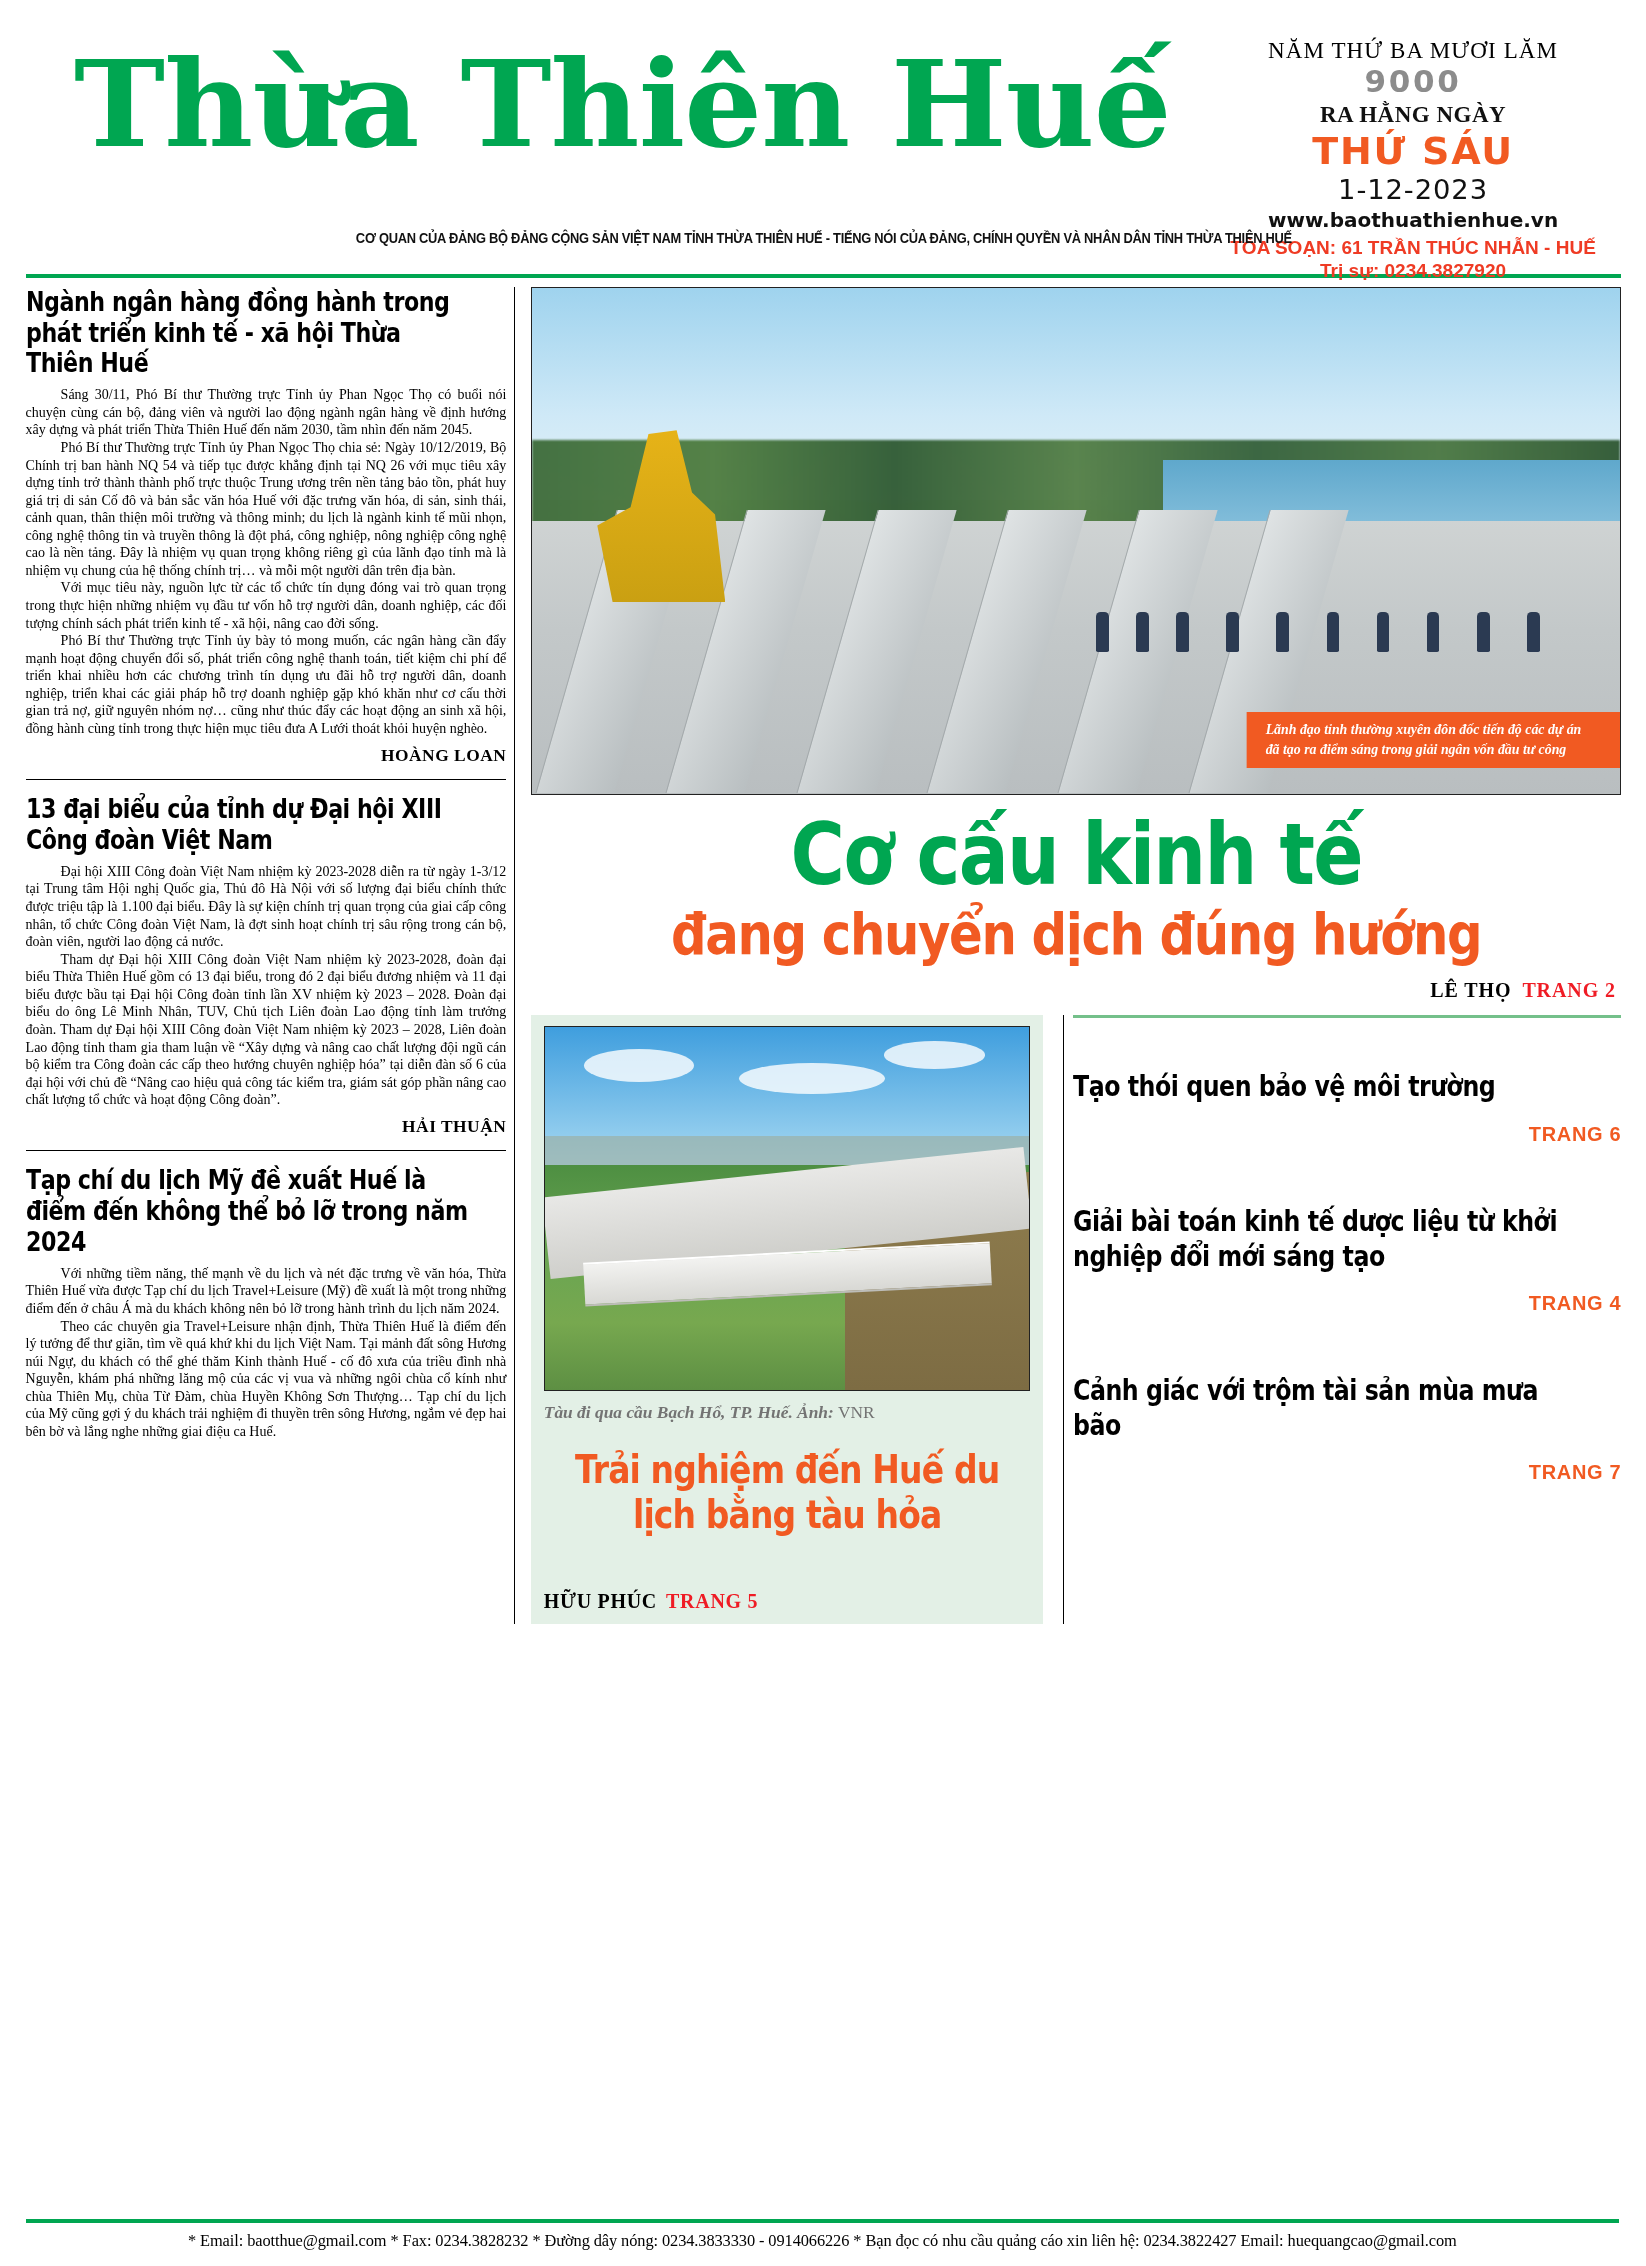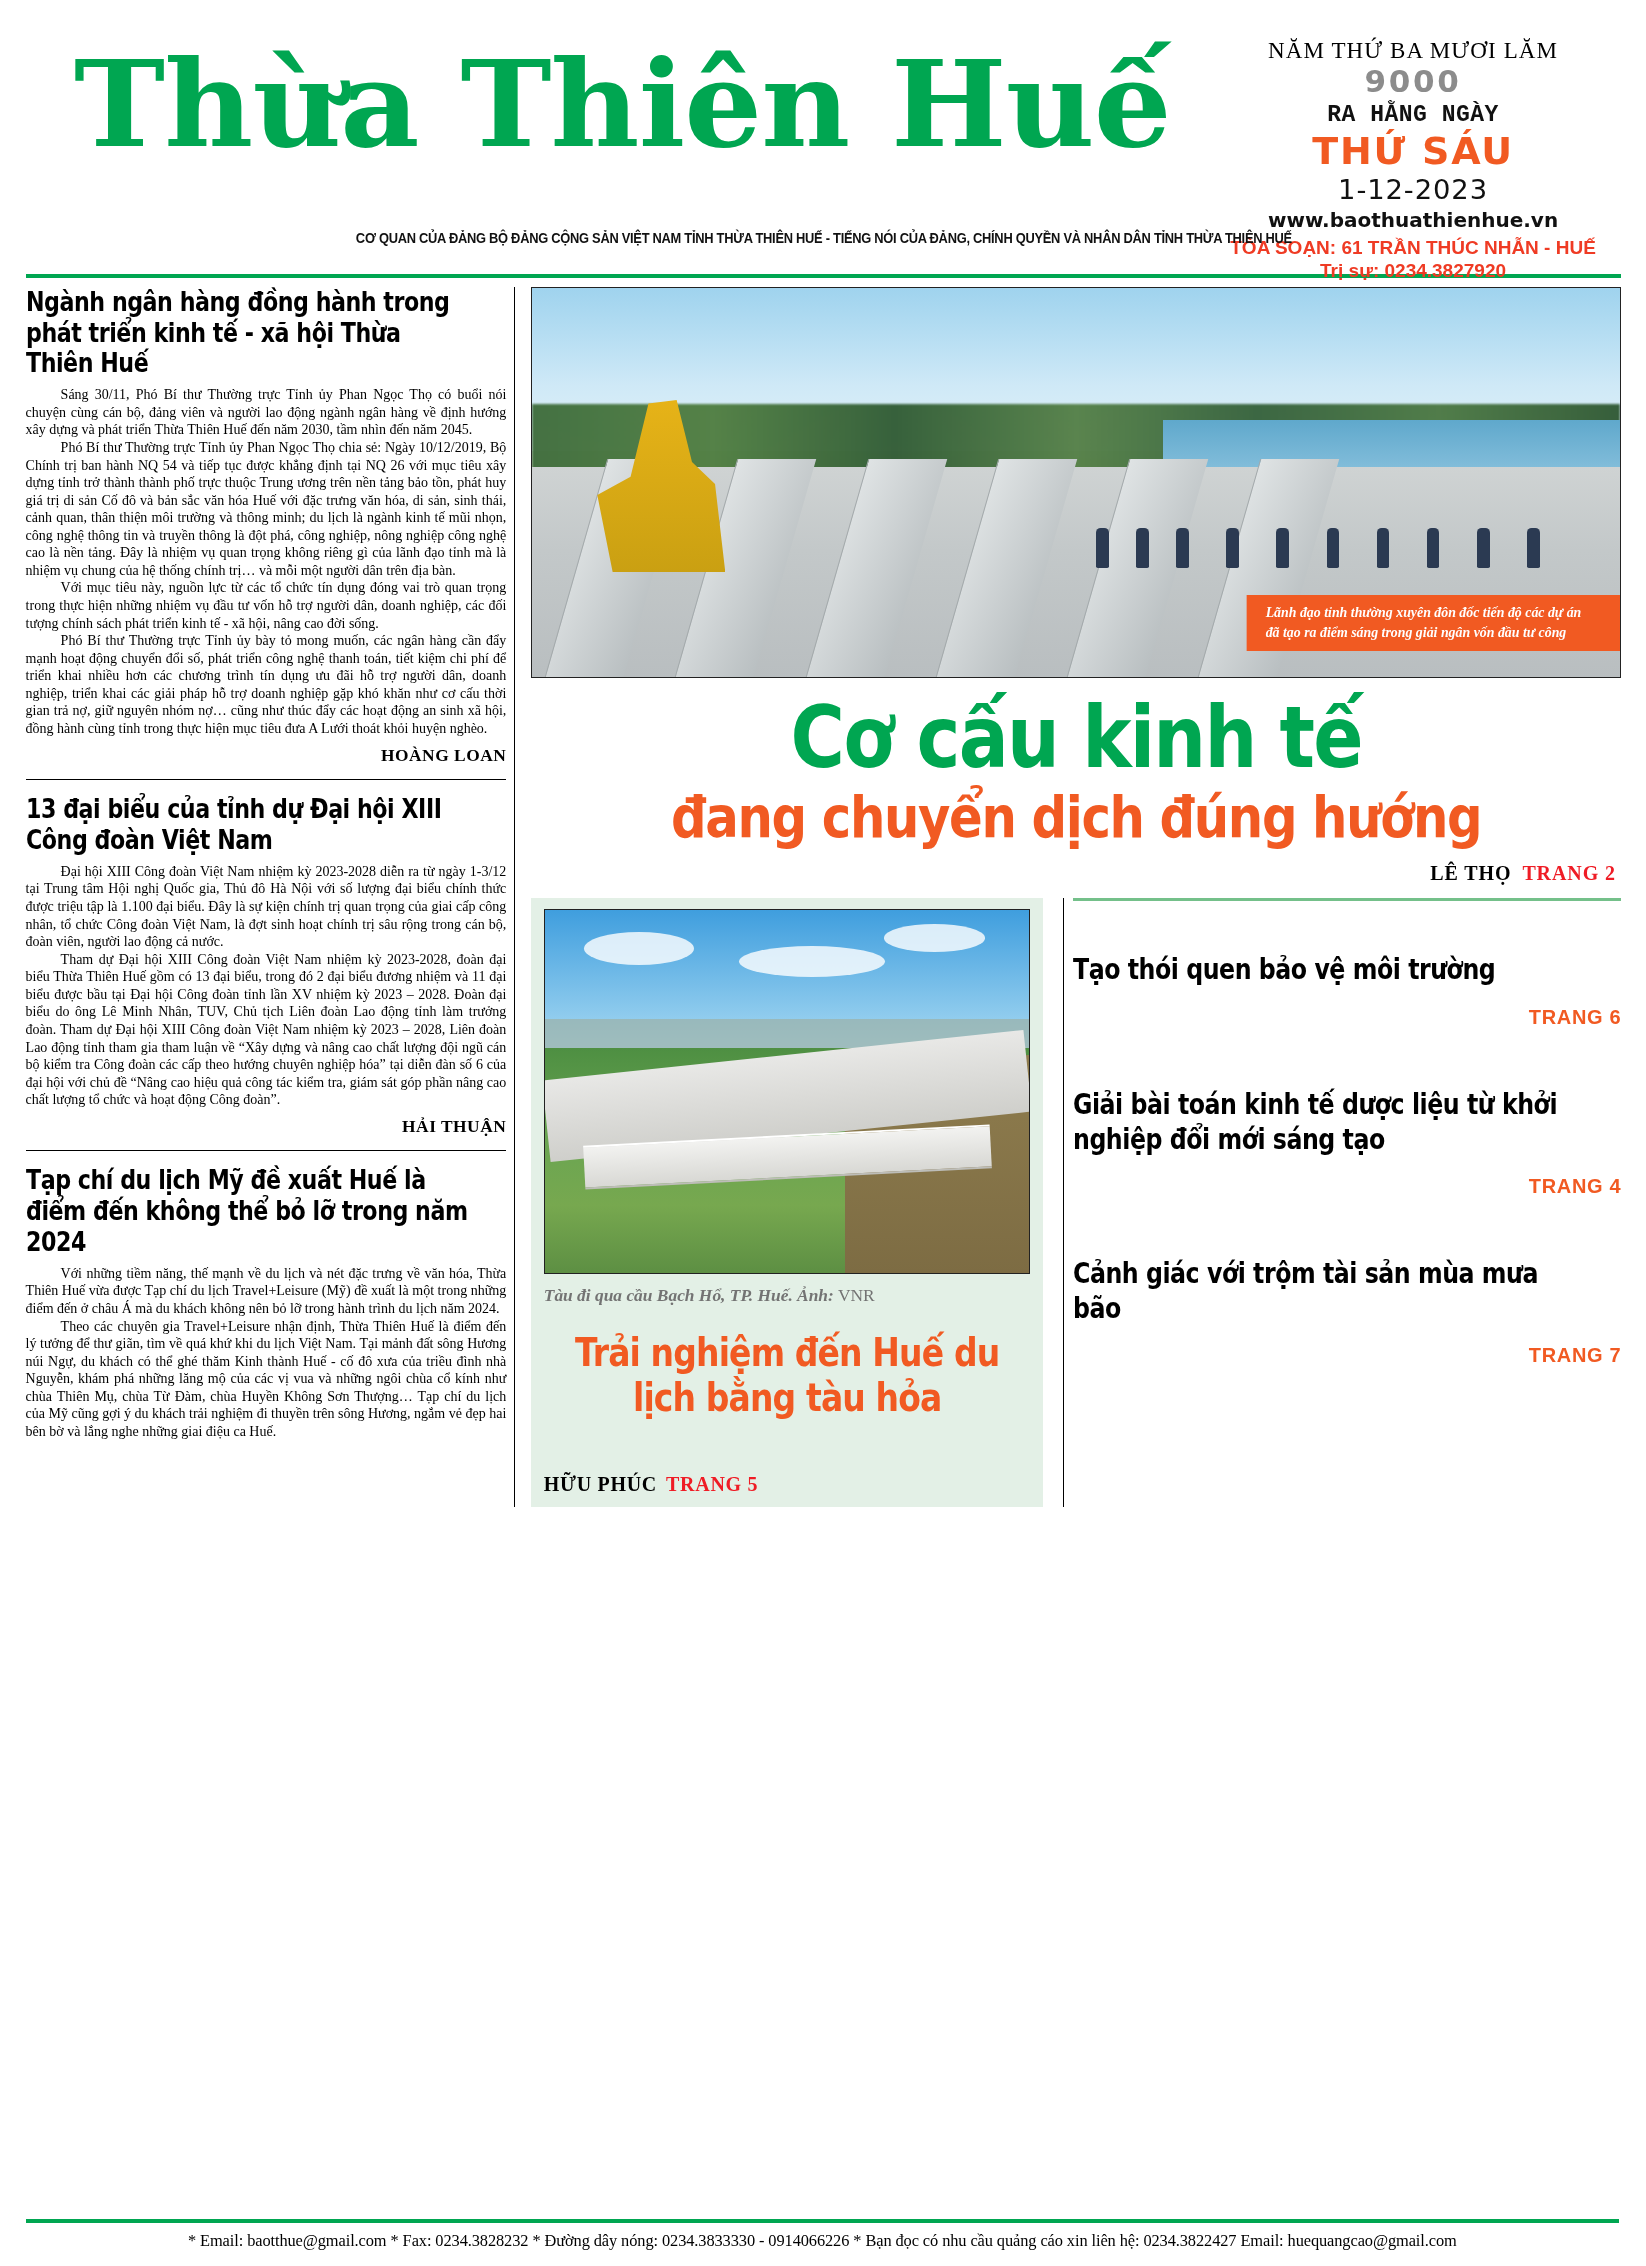--- a/index.html
+++ b/index.html
@@ -34,21 +34,21 @@
     font-family: "Liberation Serif", serif;
     font-size: 23px; letter-spacing: 1.1px; color: #000;
     margin-bottom: 1.8px; white-space: nowrap;
   }
   .mr-issue {
     font-family: "DejaVu Sans", sans-serif;
     font-weight: 700; font-size: 31px; color: #8c8c8c;
     letter-spacing: 2.7px; line-height: 1.0; margin: 1.8px 0 5.5px;
   }
   .mr-daily {
-    font-family: Liberation Mono, monospace;
+    font-family: Liberation Serif, serif;
     font-weight: 700; font-size: 23px; letter-spacing: 0.5px; color: #111;
     margin-bottom: 3.7px;
   }
   .mr-weekday {
     font-family: "DejaVu Sans", sans-serif;
     font-weight: 700; font-size: 38px; color: #f15a22;
     letter-spacing: 1.8px; line-height: 1.05;
   }
   .mr-date {
     font-family: "DejaVu Sans", sans-serif;
@@ -105,21 +105,21 @@
     font-family: "Liberation Serif", serif;
     font-weight: 700; font-size: 17.4px; letter-spacing: 0.5px;
     text-align: right; margin-top: 7.3px; color: #000;
   }
   .sep-line { height: 0.9px; background: #000; margin: 12.8px 0 14.6px; }
 
   
   .col2 { position: relative; }
   .hero-photo {
     position: relative;
-    width: 100%; height: 391px;
+    width: 100%; height: 508px;
     border: 0.9px solid #222;
     overflow: hidden;
     background: linear-gradient(#bfe3f5 0%, #d5eefb 30%, #cfd9c6 46%, #c9c3b4 100%);
   }
   .hero-sky { position: absolute; left:0; top:0; width:100%; height:42%;
     background: linear-gradient(#9fd3ee 0%, #cfe9f7 60%, #e3f1f7 100%); }
   .hero-trees { position:absolute; left:0; top:30%; width:100%; height:22%;
     background: linear-gradient(90deg,#3d6b3a,#4e7d3f,#2f5a33,#537f45,#34603a,#4a7741,#2e5732);
     filter: blur(0.9px); opacity:.95; }
   .hero-sea { position:absolute; right:0; top:34%; width:42%; height:16%;

